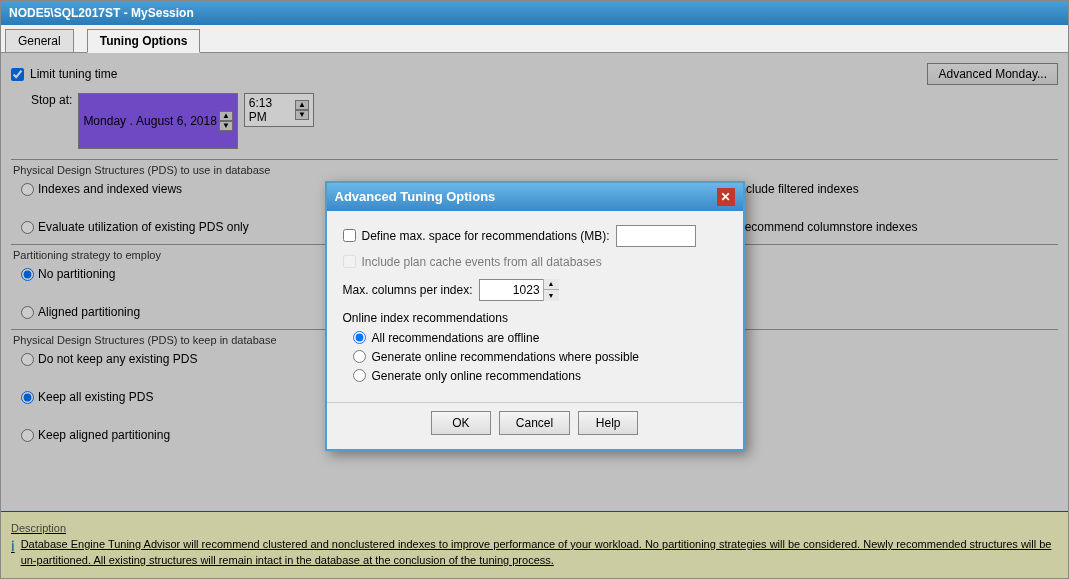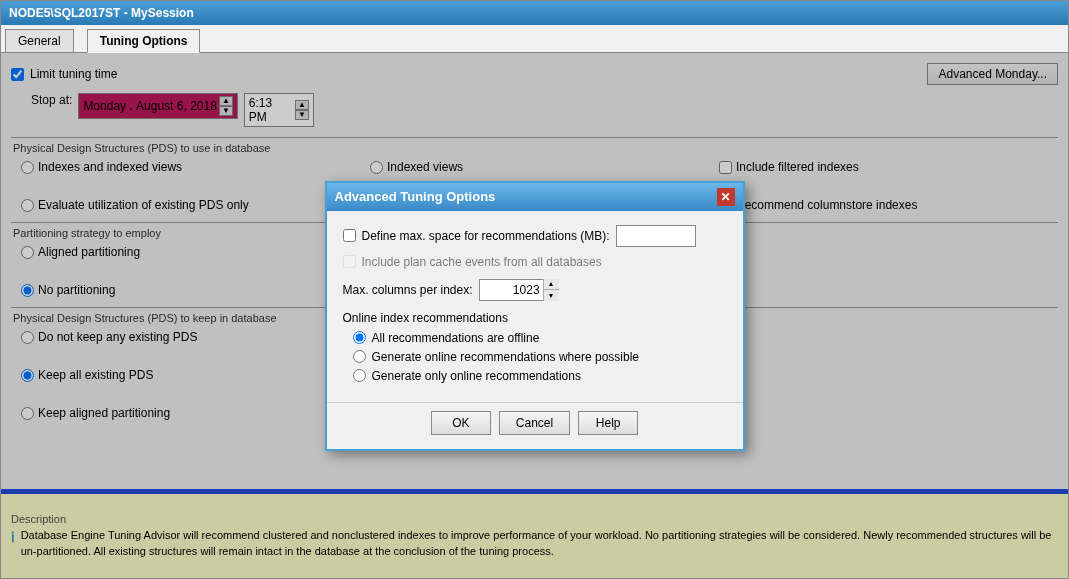--- a/index.html
+++ b/index.html
@@ -81,22 +81,22 @@
     .adv-button {
       padding: 3px 10px;
       border: 1px solid #888;
       background: linear-gradient(to bottom, #f5f5f5, #e0e0e0);
       cursor: pointer;
       font-size: 12px;
     }
 
     .date-field {
       border: 1px solid #888;
-      background: #be185d;
-      padding: 2px 4px;
+      background: #8b5cf6;
+      padding: 17px 4px;
       font-size: 12px;
       display: inline-flex;
       align-items: center;
     }
 
     .date-spin {
       display: inline-flex;
       flex-direction: column;
       height: 20px;
       margin-left: 2px;
@@ -173,23 +173,24 @@
       display: grid;
       grid-template-columns: 1fr 1fr;
       margin-bottom: 4px;
     }
 
     .description-box {
       position: absolute;
       bottom: 0;
       left: 0;
       right: 0;
-      border-top: 5px solid #1d4ed8;
+      border-top: 1px solid #1d4ed8;
       background: #ffffcc;
-      padding: 19px 10px;
+      padding: 10px 10px;
+      text-decoration: underline;
     }
 
     .desc-label {
       font-size: 11px;
       color: #555;
       margin-bottom: 3px;
     }
 
     .desc-text {
       font-size: 11px;
@@ -440,26 +441,26 @@
           <input type="checkbox" style="">
           <span class="label-text">Recommend columnstore indexes</span>
         </div>
       </div>
     </div>
 
     <div class="section-label">Partitioning strategy to employ</div>
     <div class="partition-grid">
       <div class="pds-col">
         <div class="radio-group">
+          <input type="radio" name="partition" checked="" style="">
+          <span class="label-text">No partitioning</span>
+        </div>
+        <div class="radio-group">
           <input type="radio" name="partition" style="">
           <span class="label-text">Aligned partitioning</span>
-        </div>
-        <div class="radio-group">
-          <input type="radio" name="partition" checked="" style="">
-          <span class="label-text">No partitioning</span>
         </div>
       </div>
       <div class="pds-col">
         <div class="radio-group">
           <input type="radio" name="partition" style="">
           <span class="label-text">Full partitioning</span>
         </div>
       </div>
     </div>
 

